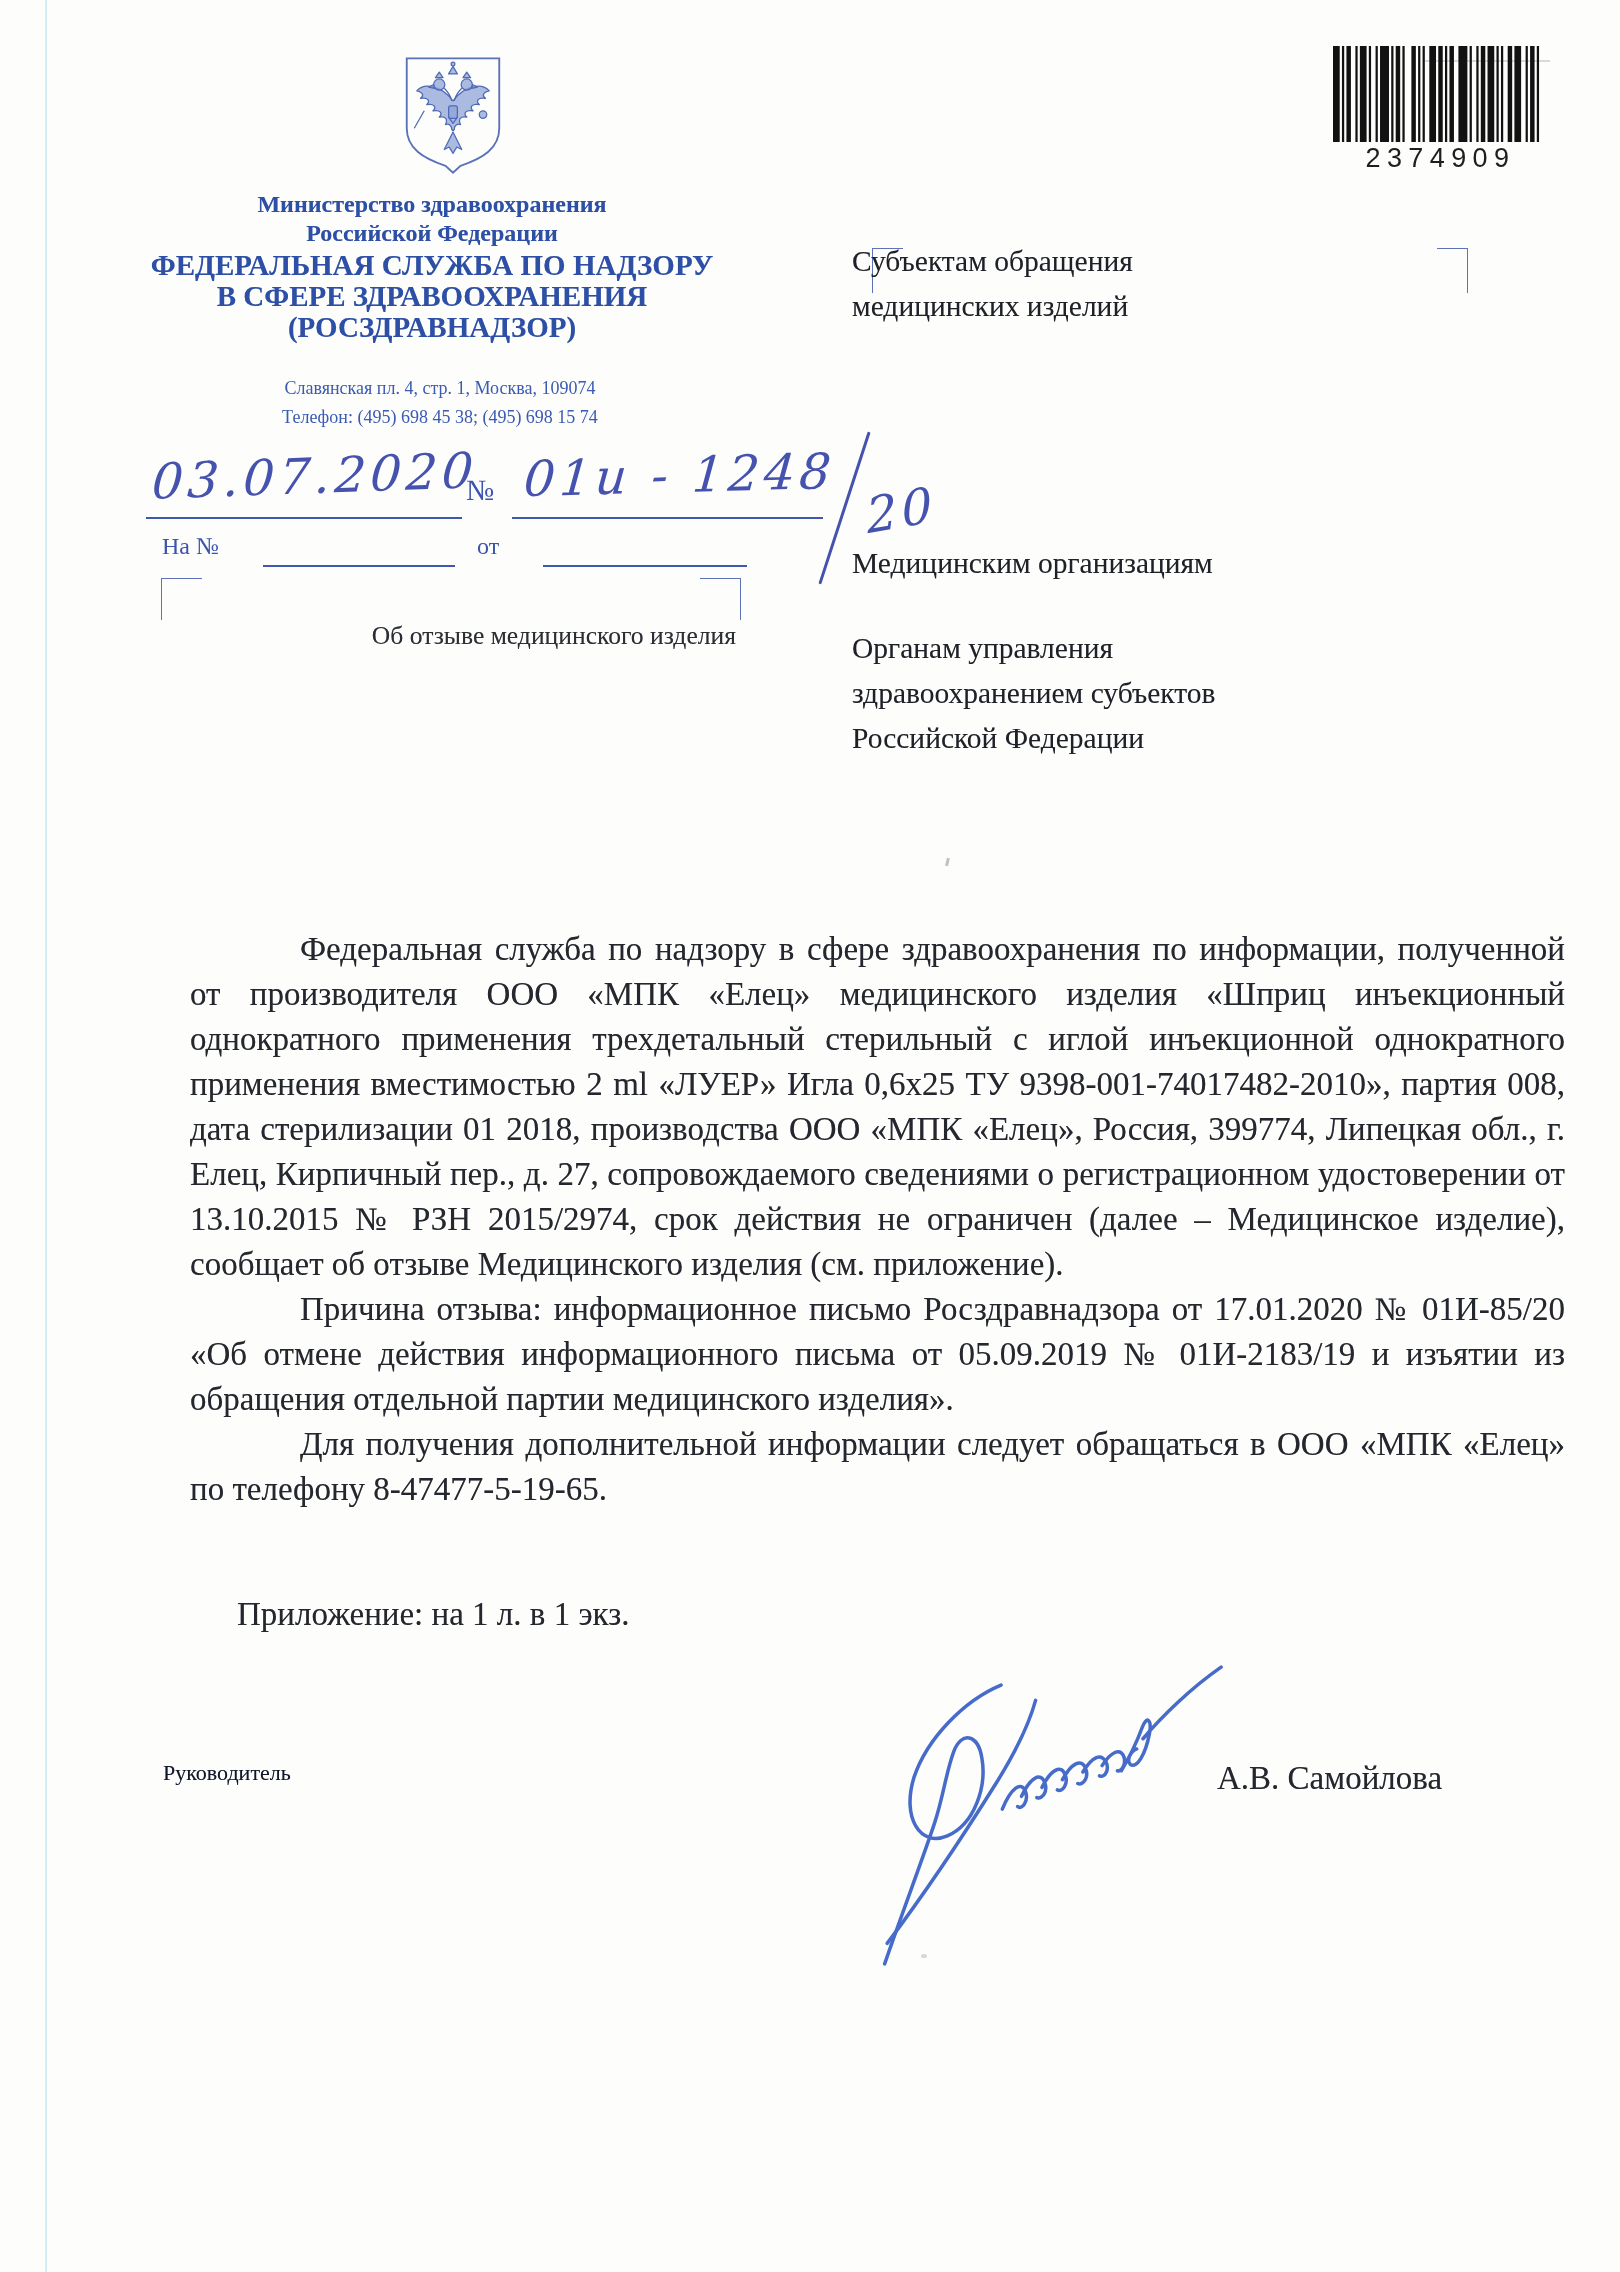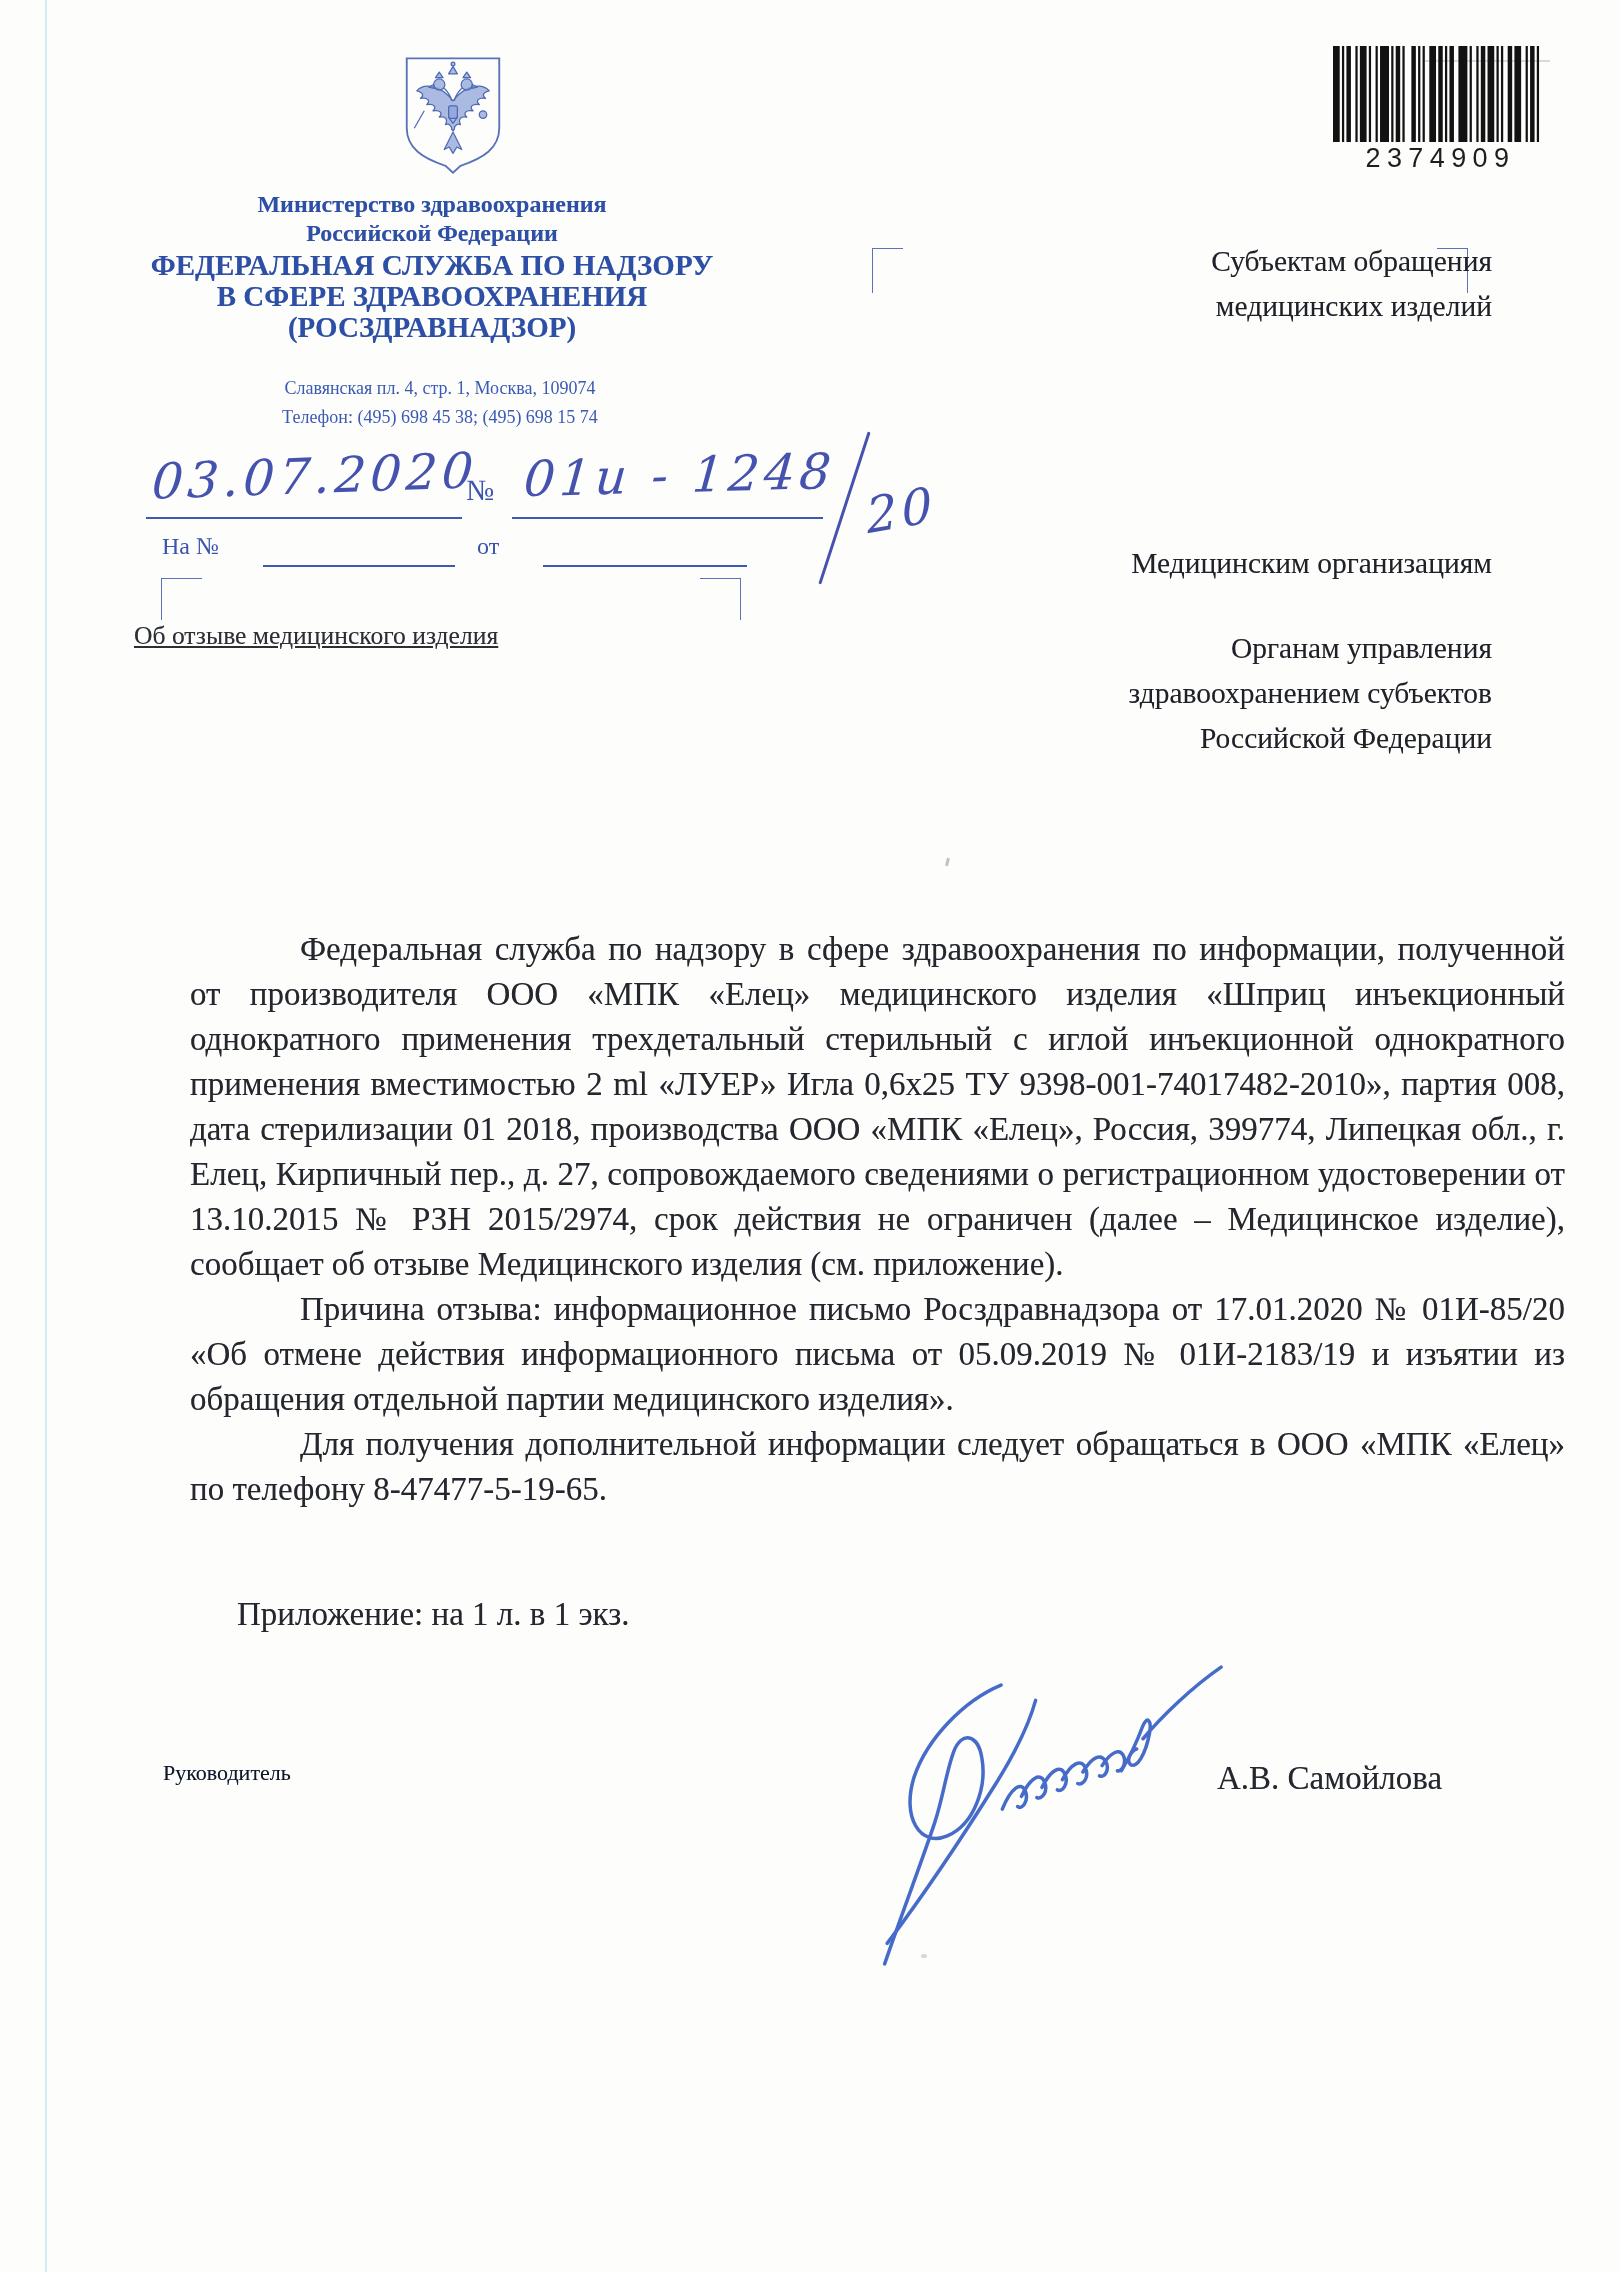--- a/index.html
+++ b/index.html
@@ -43,24 +43,24 @@
   
   .brk{position:absolute;border:0 solid #5d72ba;}
   .brk-tl{border-top-width:1.9px;border-left-width:1.9px;}
   .brk-tr{border-top-width:1.9px;border-right-width:1.9px;}
   .sub-tl{left:161px;top:578px;width:40px;height:41px;}
   .sub-tr{left:700px;top:578px;width:40px;height:41px;}
   .adr-tl{left:872px;top:248px;width:29.5px;height:44px;}
   .adr-tr{left:1437px;top:248px;width:29.5px;height:44px;}
 
   
-  .subject{position:absolute;left:134px;top:621px;width:602px;text-align:left;font-size:25.6px;color:#2b2e35;text-shadow:0 0 0.6px rgba(40,40,50,.35);text-decoration:underline;}
+  .subject{position:absolute;left:134px;top:621px;width:602px;text-align:right;font-size:25.6px;color:#2b2e35;text-shadow:0 0 0.6px rgba(40,40,50,.35);}
 
   
-  .addressee{position:absolute;left:852px;width:640px;text-align:right;font-size:29.5px;line-height:45px;
+  .addressee{position:absolute;left:852px;width:640px;text-align:left;font-size:29.5px;line-height:45px;
              color:#1f2128;white-space:pre-line;text-shadow:0 0 0.6px rgba(30,30,40,.35);}
   .adr-1{top:239px;}
   .adr-2{top:370px;}
   .adr-3{top:541px;}
   .adr-4{top:626px;}
 
   
   .body-text{position:absolute;left:163px;top:927px;width:1375px;font-size:33px;line-height:45px;
              text-align:justify;color:#25272e;text-shadow:0 0 0.6px rgba(35,35,45,.4);margin-left:27px;}
   .body-text p{margin:0;text-indent:110px;}

